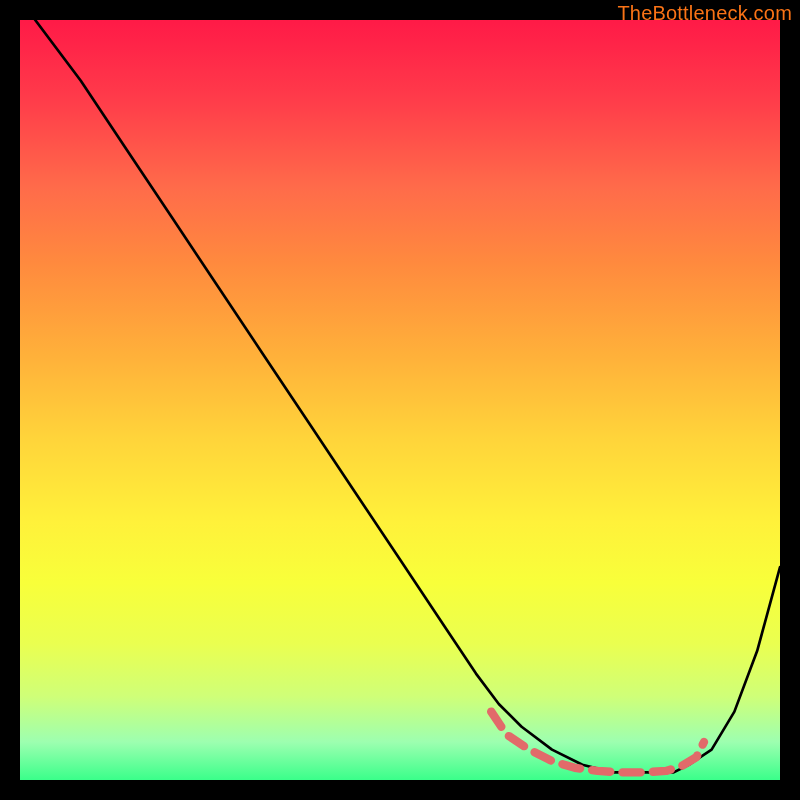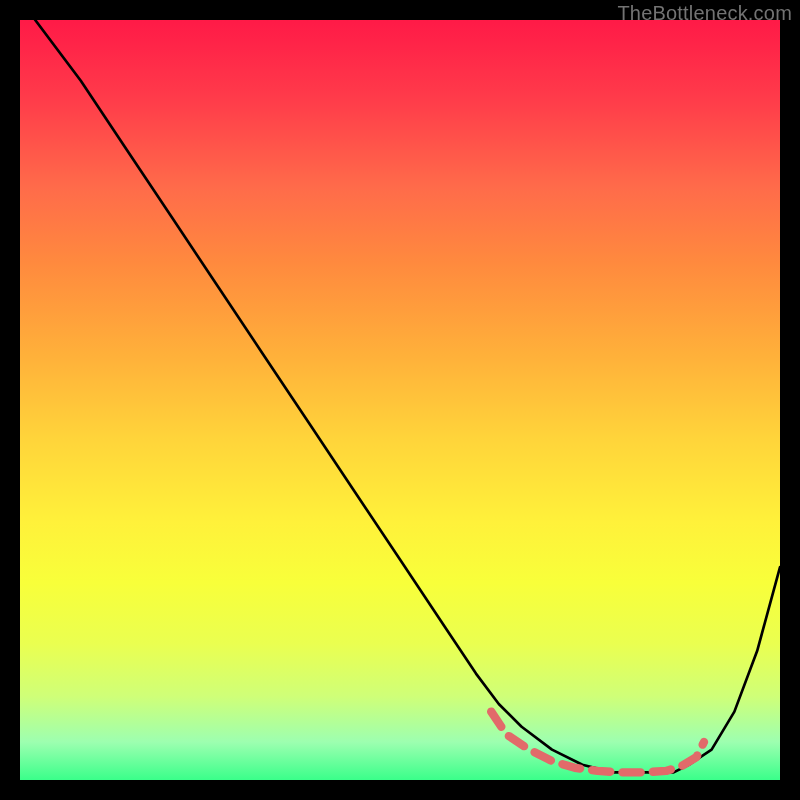--- a/index.html
+++ b/index.html
@@ -40,21 +40,21 @@
     position: absolute;
     left: 20px;
     top: 20px;
     width: 760px;
     height: 760px;
   }
   .watermark {
     position: absolute;
     top: 2px;
     right: 8px;
-    color: #737373;
+    color: #f97316;
     font-size: 20px;
     font-weight: 500;
     letter-spacing: 0.2px;
   }
 </style>
 </head>
 <body>
 
 <div class="chart-wrap">
   <div class="plot-area"></div>

